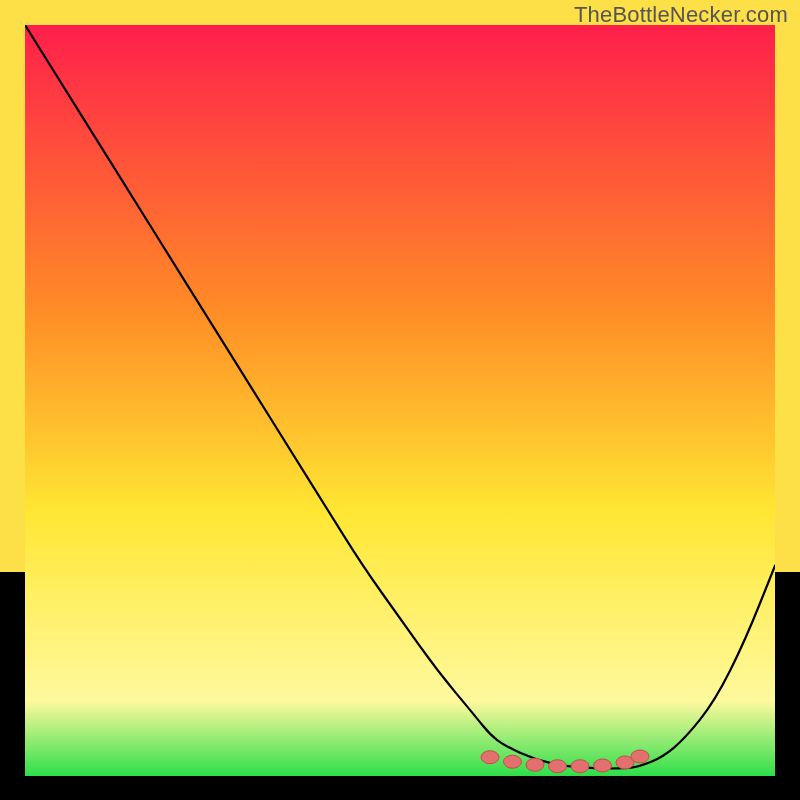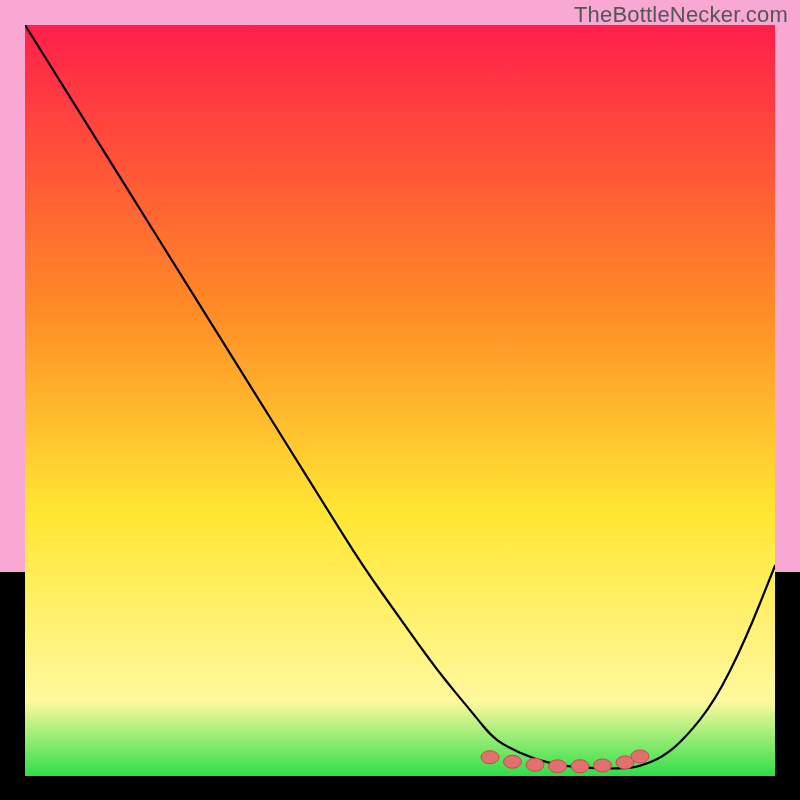--- a/index.html
+++ b/index.html
@@ -10,21 +10,21 @@
     overflow: hidden;
     background: #000;
     font-family: Arial, Helvetica, sans-serif;
   }
   .frame {
     position: absolute;
     left: 0;
     top: 0;
     width: 800px;
     height: 572px;
-    background: #f9a8d4;
+    background: #fde047;
   }
   .plot-area {
     position: absolute;
   }
   svg {
     display: block;
   }
   .watermark {
     position: absolute;
     color: #555;

